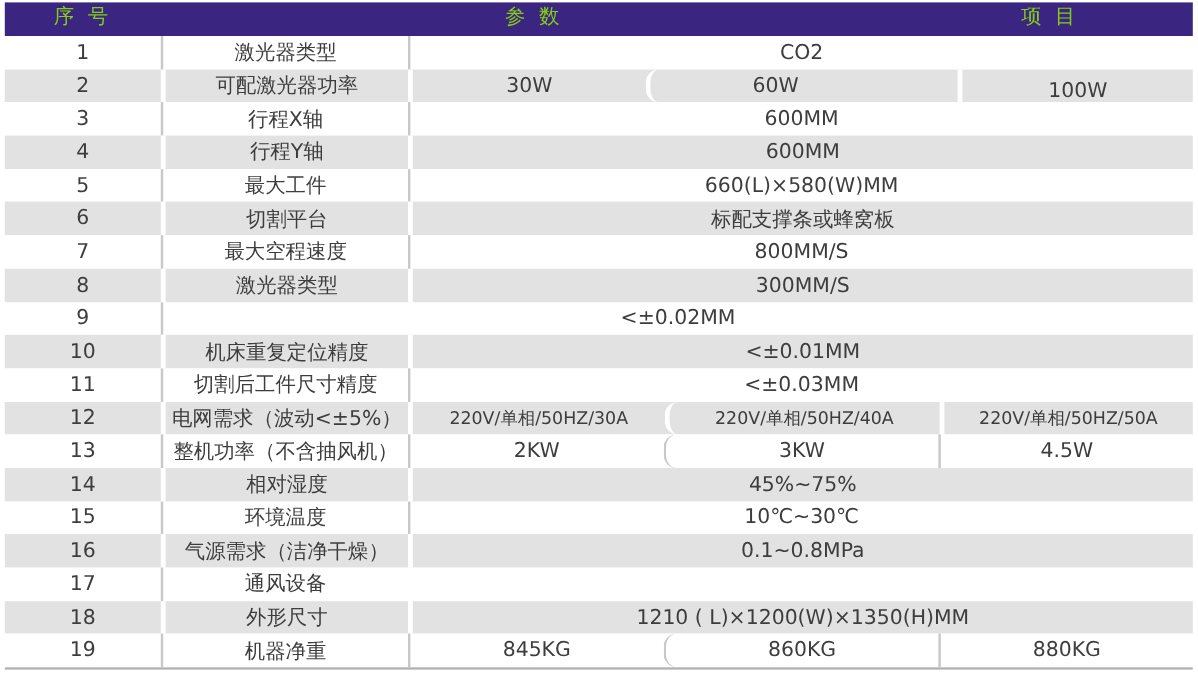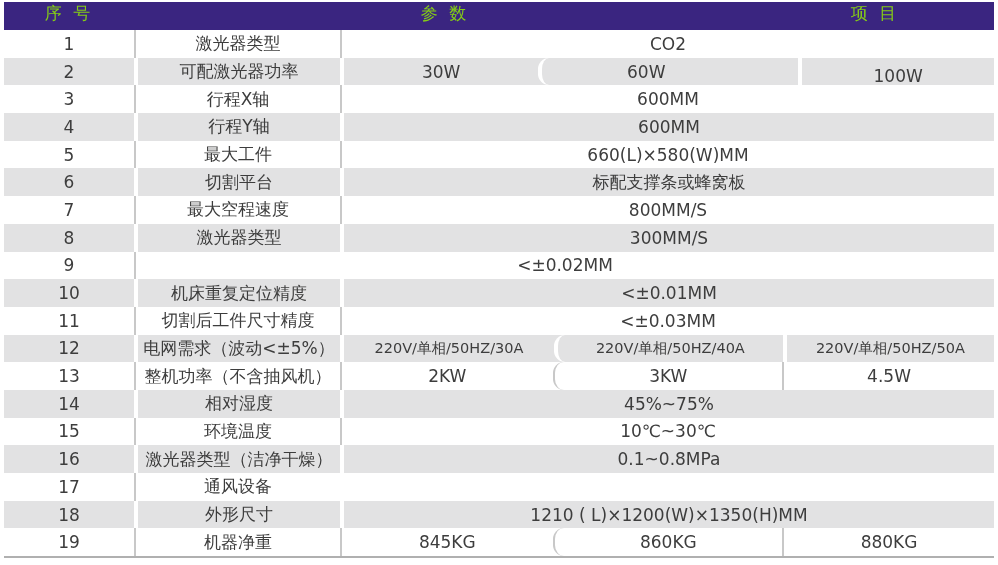--- a/index.html
+++ b/index.html
@@ -174,21 +174,21 @@
       </div>
       <div class="row">
         <div class="cell cell-no">15</div>
         <div class="cell cell-item">环境温度</div>
         <div class="params">
           <div class="cell full">10℃~30℃</div>
         </div>
       </div>
       <div class="row striped">
         <div class="cell cell-no">16</div>
-        <div class="cell cell-item">激光器类型（洁净干燥）</div>
+        <div class="cell cell-item">气源需求（洁净干燥）</div>
         <div class="params">
           <div class="cell full">0.1~0.8MPa</div>
         </div>
       </div>
       <div class="row">
         <div class="cell cell-no">17</div>
         <div class="cell cell-item">通风设备</div>
       </div>
       <div class="row striped">
         <div class="cell cell-no">18</div>

